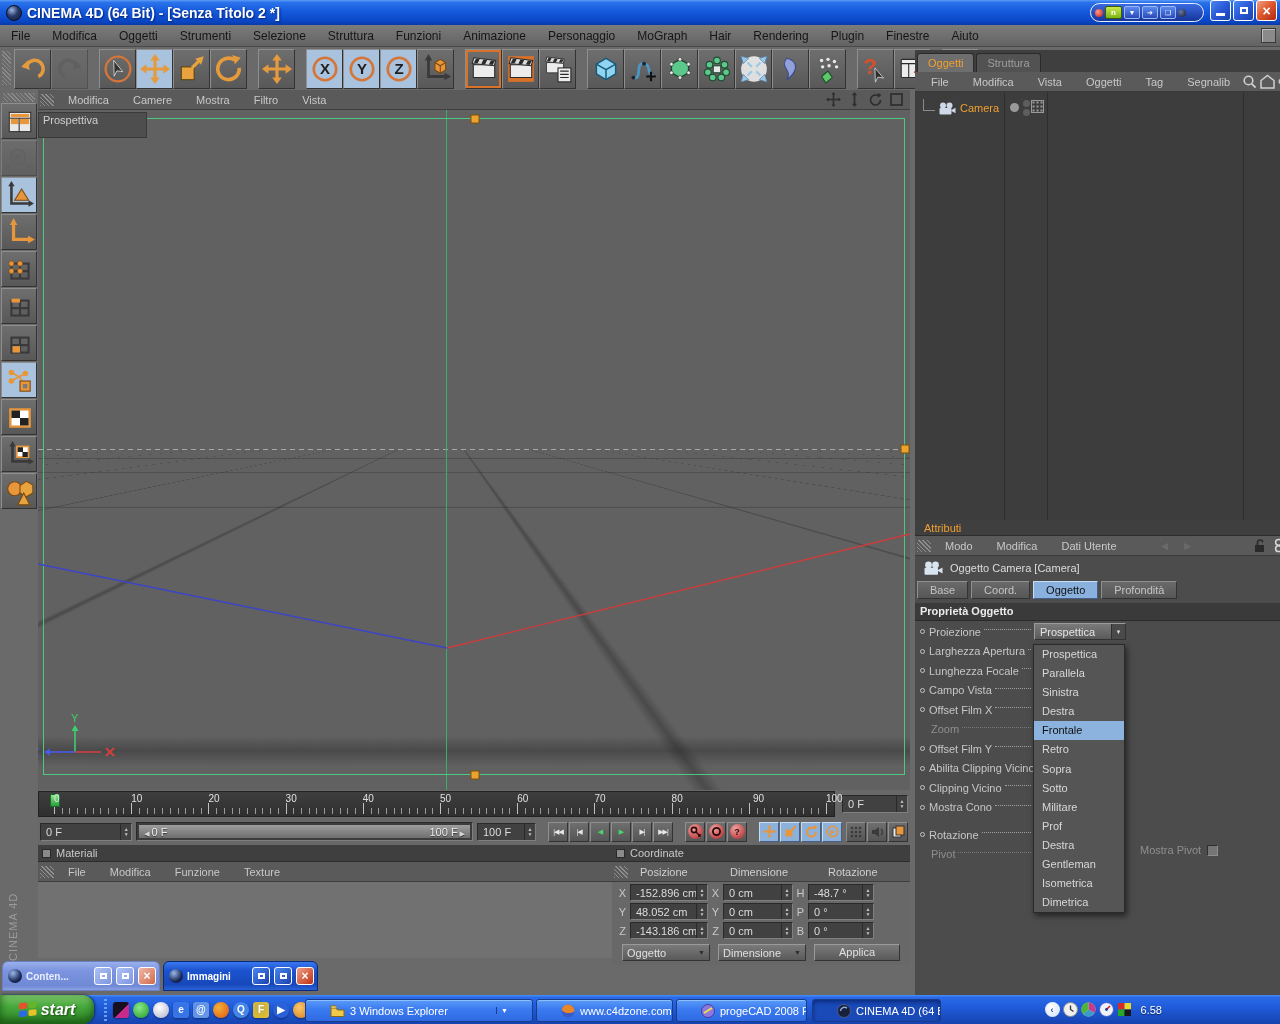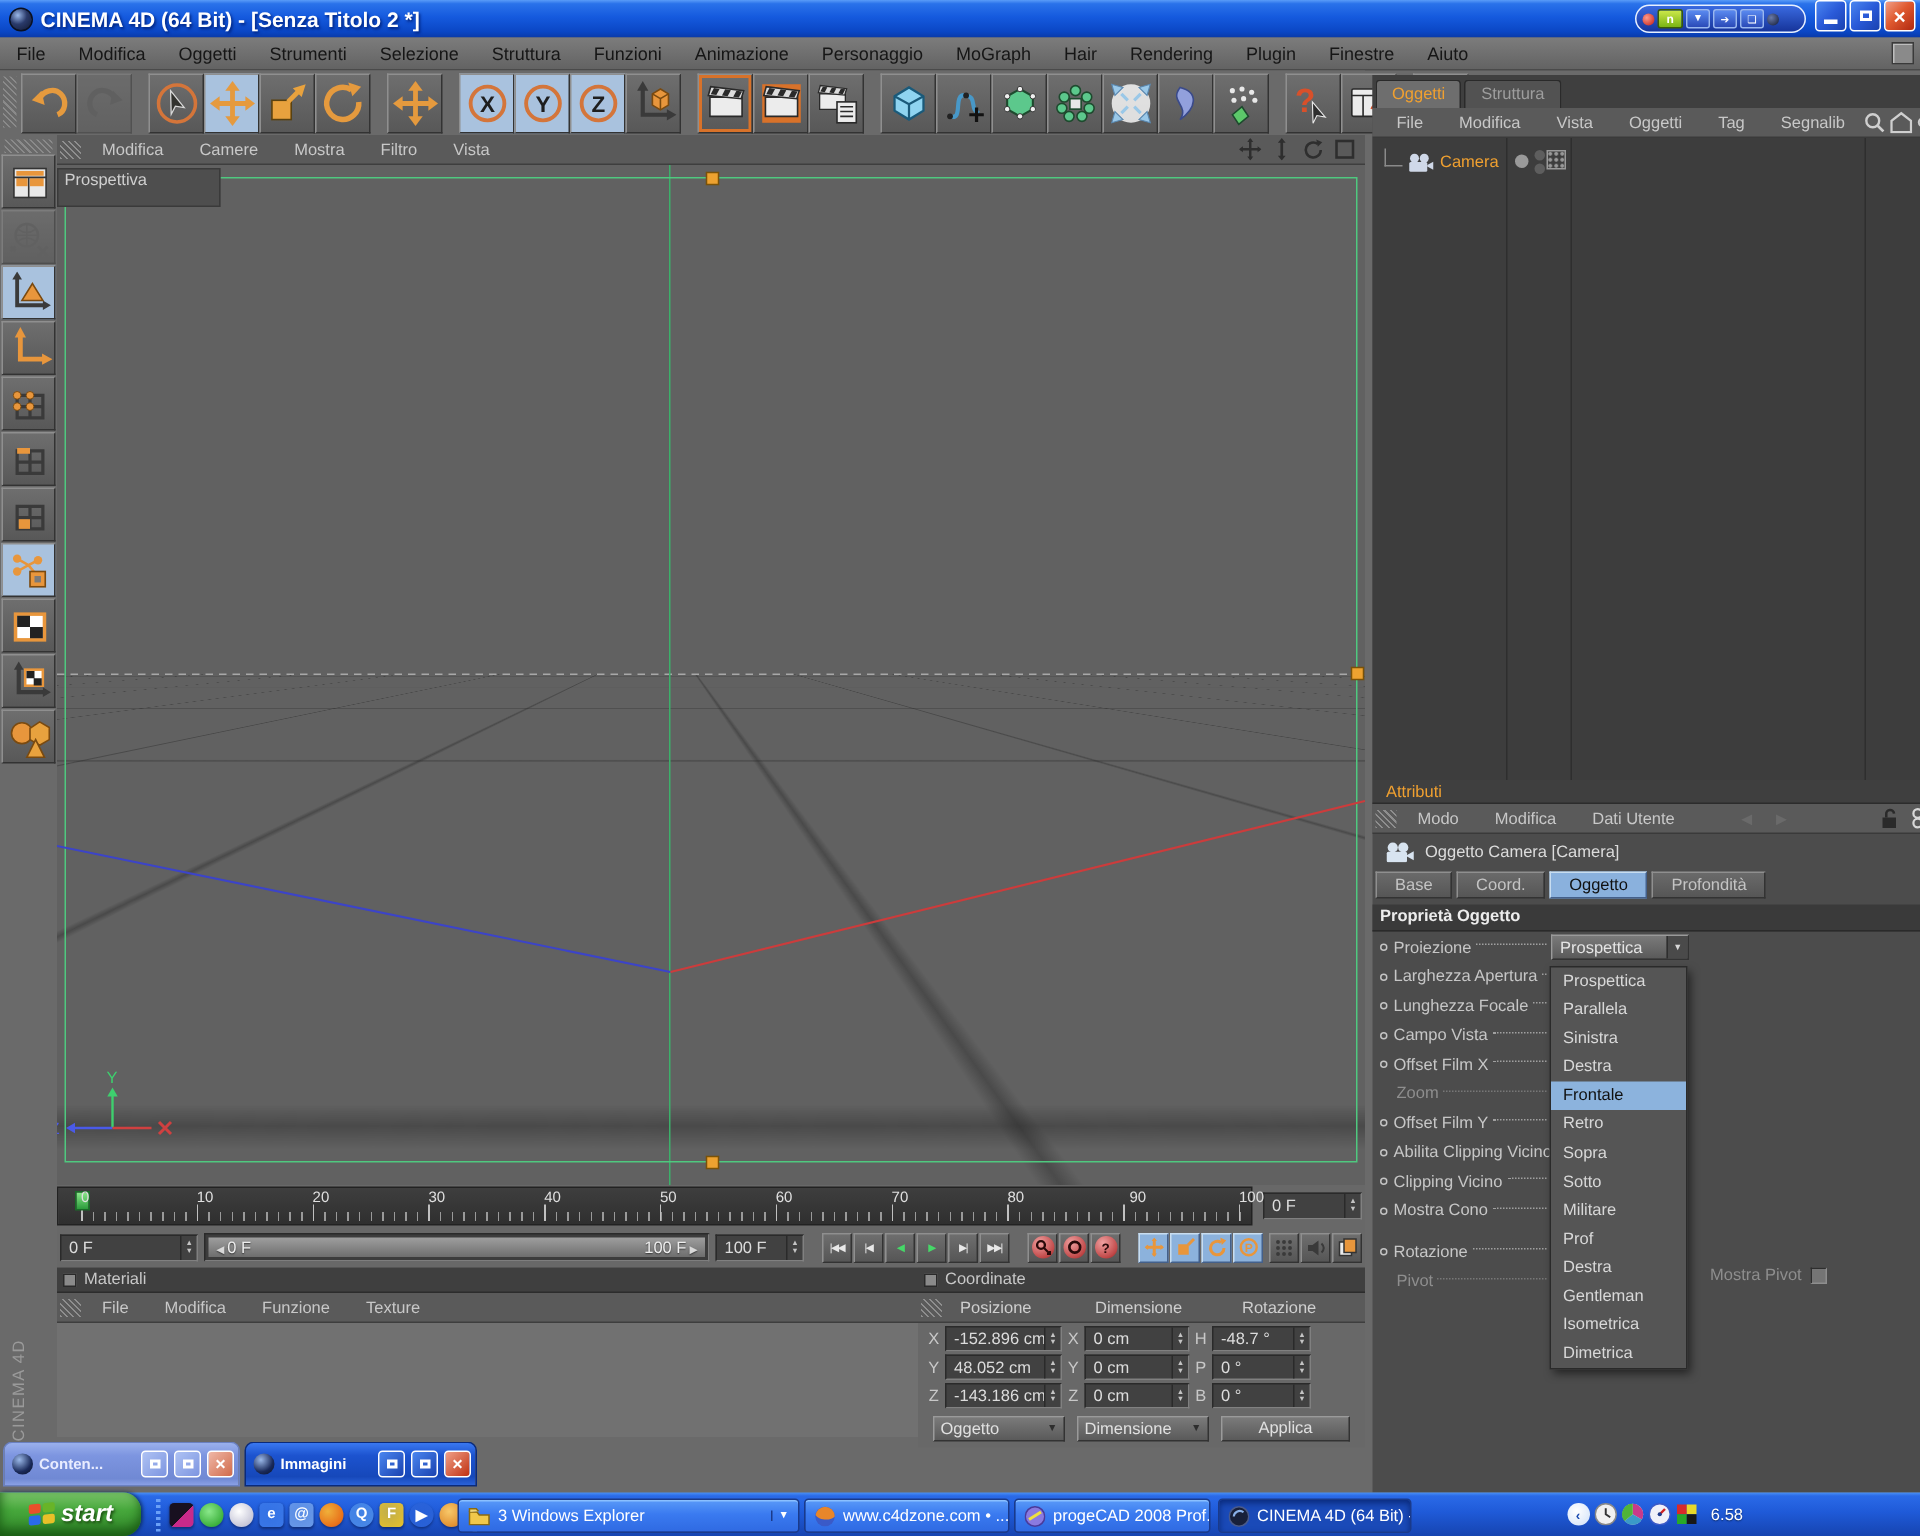--- a/index.html
+++ b/index.html
@@ -196,21 +196,21 @@
 #startbtn{position:absolute;left:0;top:0;width:94px;height:29px;border-radius:0 12px 12px 0;
  background:linear-gradient(180deg,#7ac46a 0%,#47a83c 40%,#2f8428 100%);box-shadow:inset 0 -4px 8px #1a5a14,1px 0 3px #0a2a5a;
  display:flex;align-items:center;justify-content:center;gap:4px;color:#fff;font-weight:bold;font-style:italic;font-size:16px;
  text-shadow:1px 1px 2px #1a4a10}
 #quick{position:absolute;left:102px;top:0;height:29px;display:flex;align-items:center;gap:4px}
 .qdiv{width:3px;height:22px;margin:0 2px;background:repeating-linear-gradient(0deg,#6aa0f8 0 2px,transparent 2px 4px)}
 .qicon{width:16px;height:16px;border-radius:3px;display:flex;align-items:center;justify-content:center;
  color:#fff;font-size:10px;font-weight:bold;box-shadow:0 1px 2px rgba(0,0,20,.4)}
 .task{position:absolute;top:4px;height:23px;border-radius:3px;border:1px solid #1a3a8a;
  background:linear-gradient(180deg,#5a9af8,#3a7af0 45%,#2f6ae2);box-shadow:inset 0 1px 0 #8ac0ff;
- display:flex;align-items:center;gap:5px;padding:0 6px;color:#fff;font-size:11px;white-space:nowrap;overflow:hidden}
+ display:flex;align-items:center;gap:5px;padding:0 24px;color:#fff;font-size:11px;white-space:nowrap;overflow:hidden}
 .task.active{background:#1a4ab8;box-shadow:inset 0 2px 4px #0a2a7a}
 .task .grp{margin-left:auto;border-left:1px solid #1a3a8a;padding-left:4px;font-size:7px}
 #tray{position:absolute;right:118px;top:0;height:29px;display:flex;align-items:center;gap:3px}
 .clocktxt{color:#fff;font-size:11px;margin-left:6px;text-shadow:0 1px 1px #0a2a6a}
 </style>
 </head>
 <body>
 
 <div id="titlebar">
   <span class="appicon"></span>

